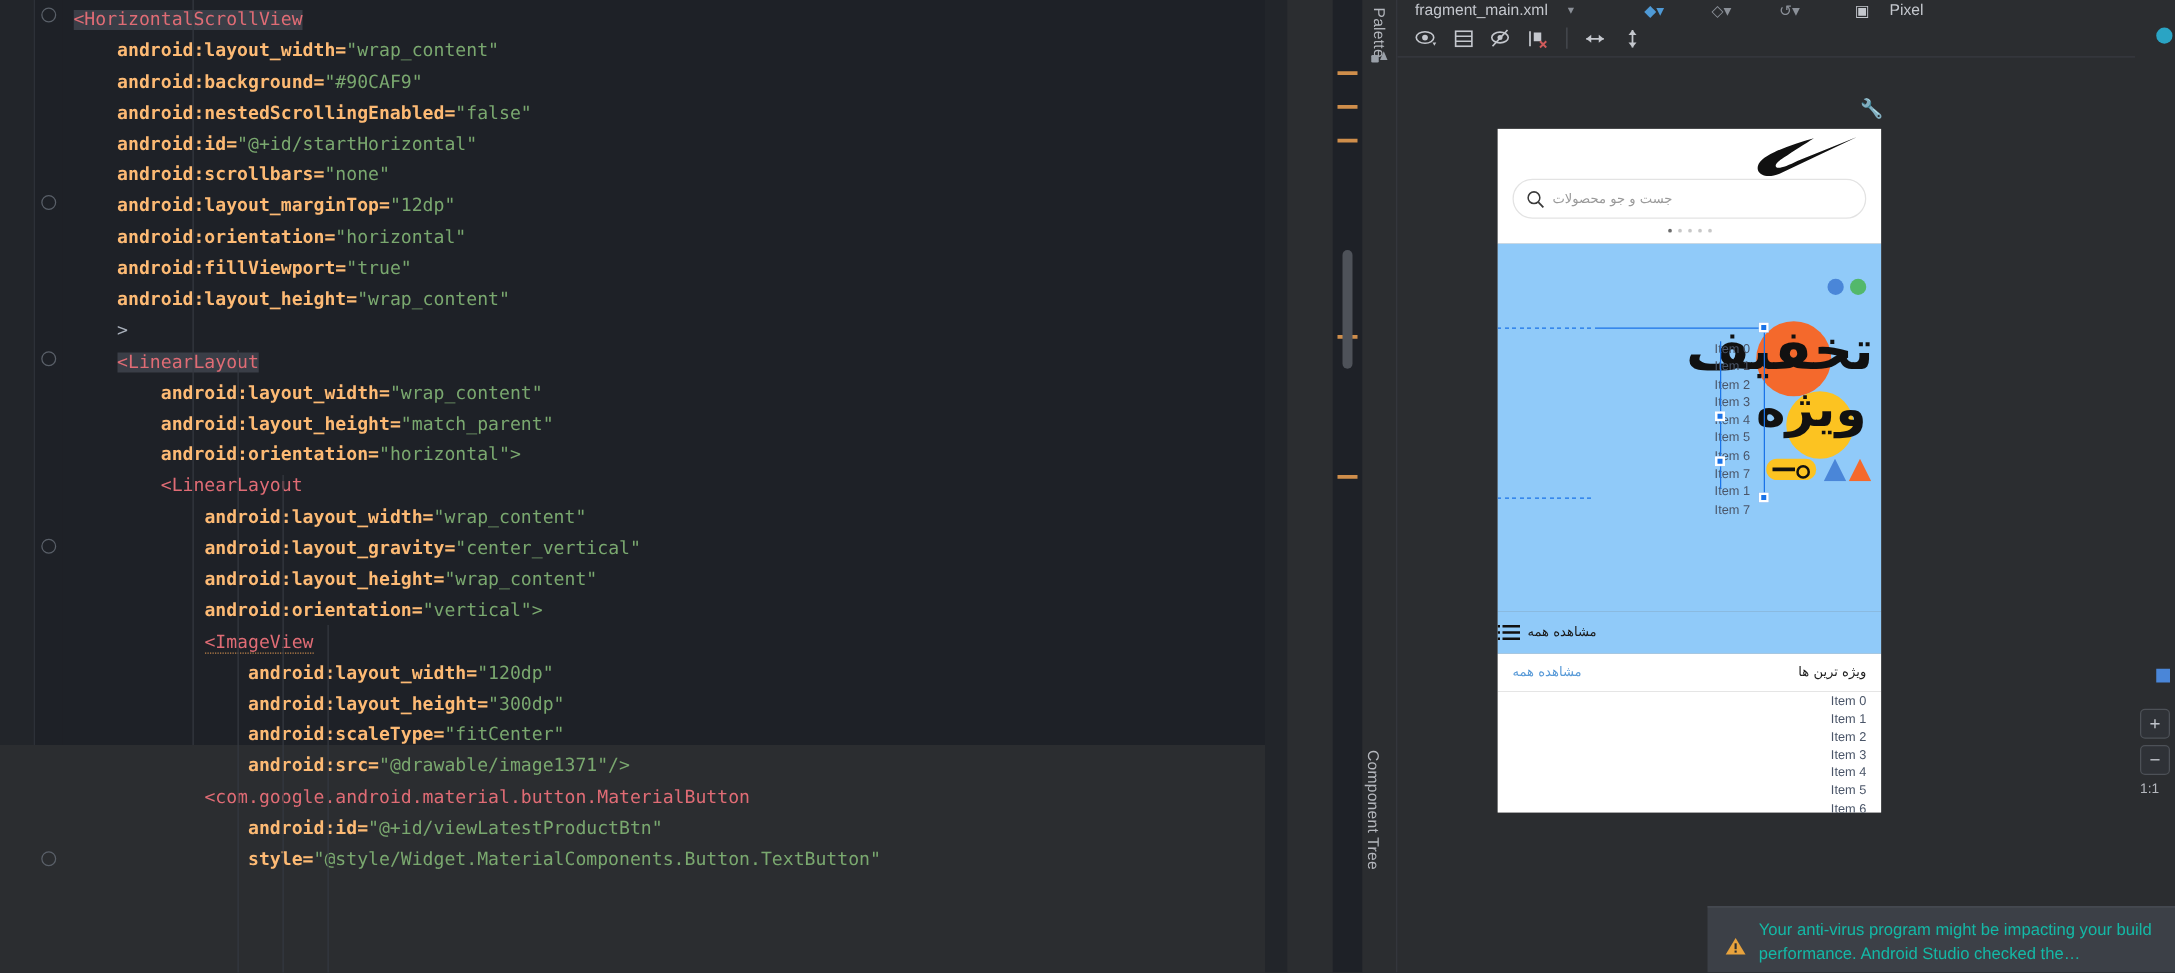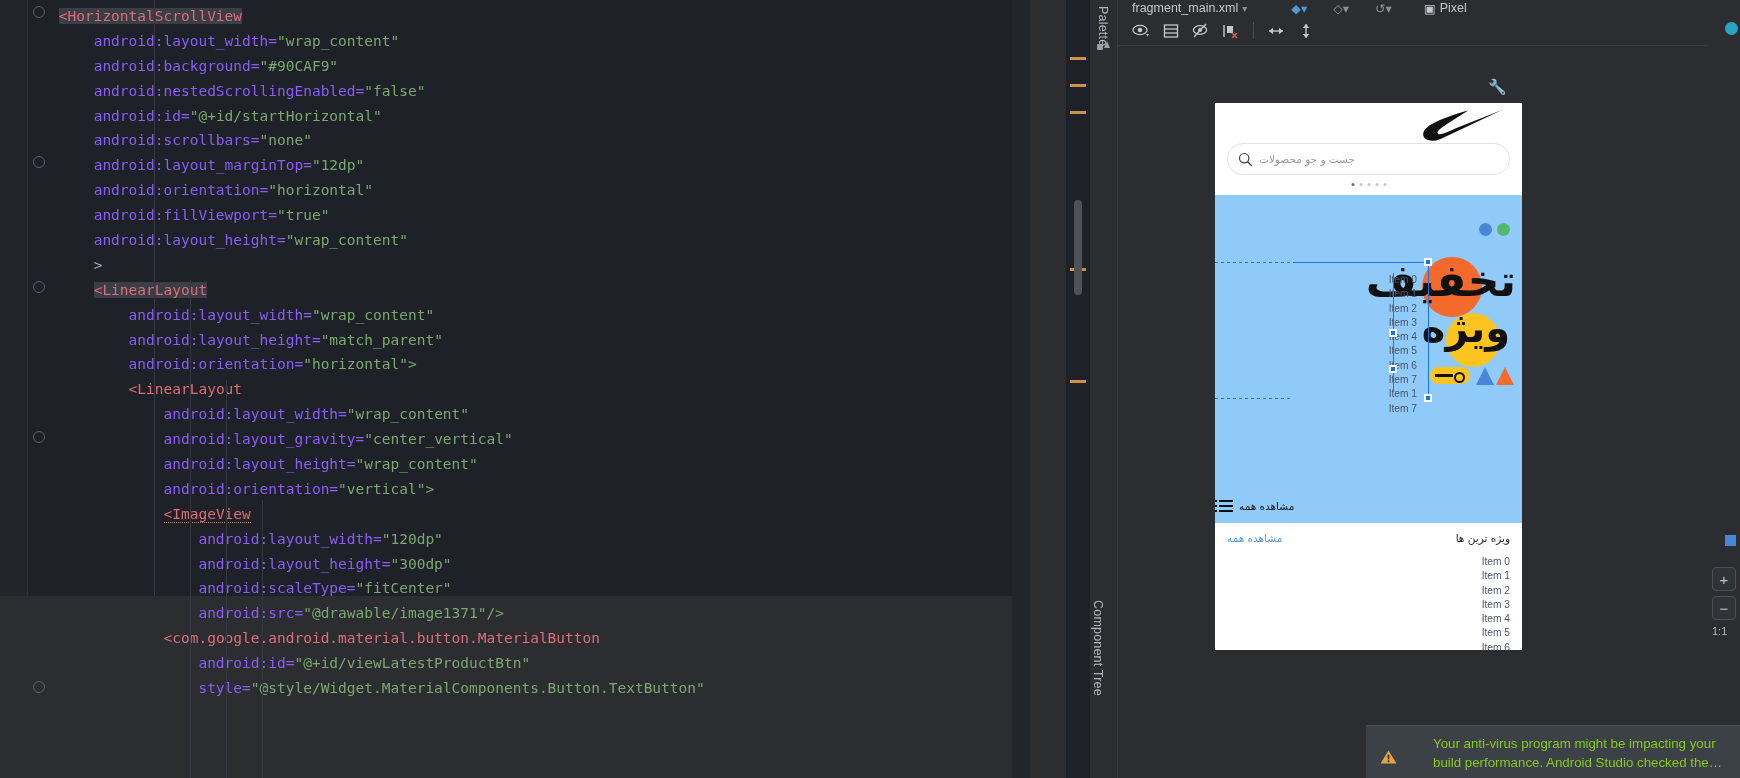--- a/index.html
+++ b/index.html
@@ -37,21 +37,21 @@
     position: absolute; left: 50px; top: 0; right: 0; bottom: 0;
     padding-top: 4px;
     font-family: "DejaVu Sans Mono", "Liberation Mono", monospace;
     font-size: 14.5px; line-height: 24.9px;
     white-space: pre;
   }
   .ln { height: 24.9px; position: relative; }
   .tok-tag      { color: #e06c75; }
   .tok-tag-hl   { color: #e06c75; background: #3a3e47; }
   .tok-tag-warn { color: #e06c75; border-bottom: 1px dotted #c0844a; }
-  .tok-attr     { color: #8b5cf6; }
+  .tok-attr     { color: #fdba74; font-weight: bold; }
   .tok-val      { color: #7aa86f; }
   .tok-punct    { color: #a9b0bb; }
   .indent-guide {
     position: absolute; top: 0; width: 1px; height: 100%;
     background: #343840;
   }
 
   
   .guides { position: absolute; left: 50px; top: 0; bottom: 0; right: 0; pointer-events: none; }
 
@@ -101,27 +101,27 @@
     display: flex; align-items: center; gap: 4px; padding-left: 10px;
   }
   .tb-btn {
     width: 26px; height: 24px; display: flex; align-items: center; justify-content: center;
     border-radius: 3px; position: relative;
   }
   .tb-sep { width: 1px; height: 17px; background: #4a4d53; margin: 0 5px; }
 
   .filename-bar {
     position: absolute; left: 0; top: 0; width: 100%; height: 16px;
-    display: flex; align-items: center; gap: 4px; padding-left: 14px;
+    display: flex; align-items: center; gap: 16px; padding-left: 14px;
     font-size: 12.5px; color: #c4c7cd; overflow: hidden;
   }
 
   
   .phone {
-    position: absolute; left: 97px; top: 103px;
+    position: absolute; left: 80px; top: 103px;
     width: 307px; height: 547px;
     background: #737373; overflow: hidden;
   }
   .phone-top { background: #fff; height: 92px; position: relative; }
   .nike {
     position: absolute; right: 16px; top: 6px; width: 86px; height: 34px;
   }
   .searchbar {
     position: absolute; left: 12px; right: 12px; top: 40px; height: 32px;
     border: 1px solid #e3e3e3; border-radius: 16px; background: #fff;
@@ -271,23 +271,22 @@
   }
 
   
   .toast {
     position: absolute; left: 1366px; top: 725px; width: 374px; height: 53px;
     background: #3c4047; border-top: 1px solid #4a4e55;
     display: flex; gap: 10px; padding: 9px 12px 0 14px;
   }
   .toast-icon { flex: 0 0 17px; margin-top: 1px; }
   .toast-txt {
-    font-size: 13.3px; color: #84cc16; line-height: 18.5px;
+    font-size: 13.3px; color: #14b8a6; line-height: 18.5px;
     font-family: "Liberation Sans", sans-serif;
-    margin-left: 26px;
   }
 </style>
 </head>
 <body>
 
 <div id="root">
 
   <div class="editor">
     <div class="gutter-strip"></div>
     <div class="fold-col">

